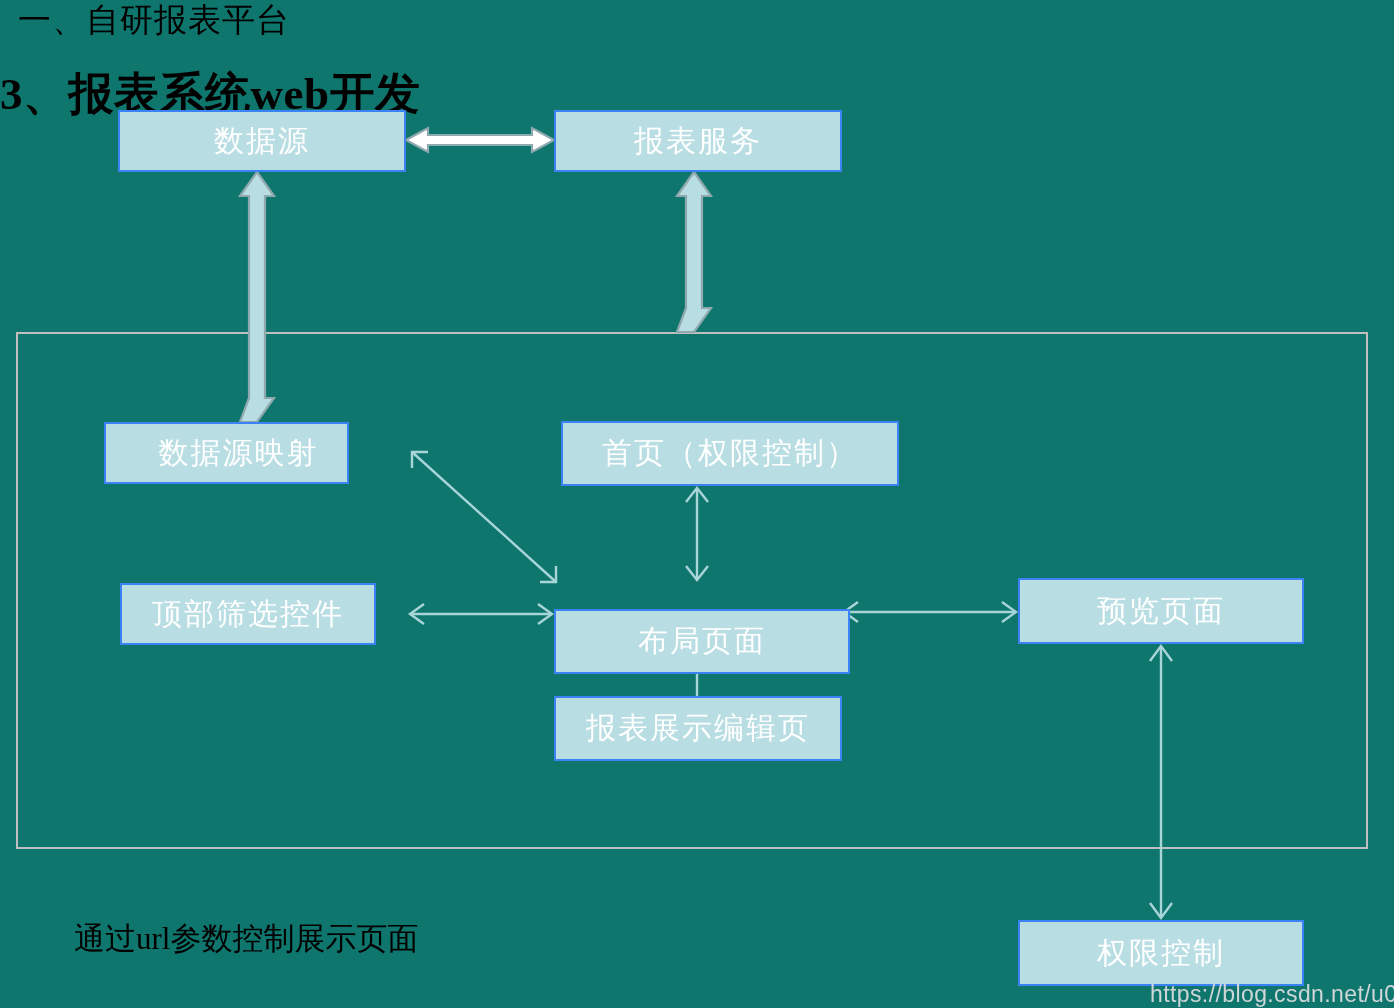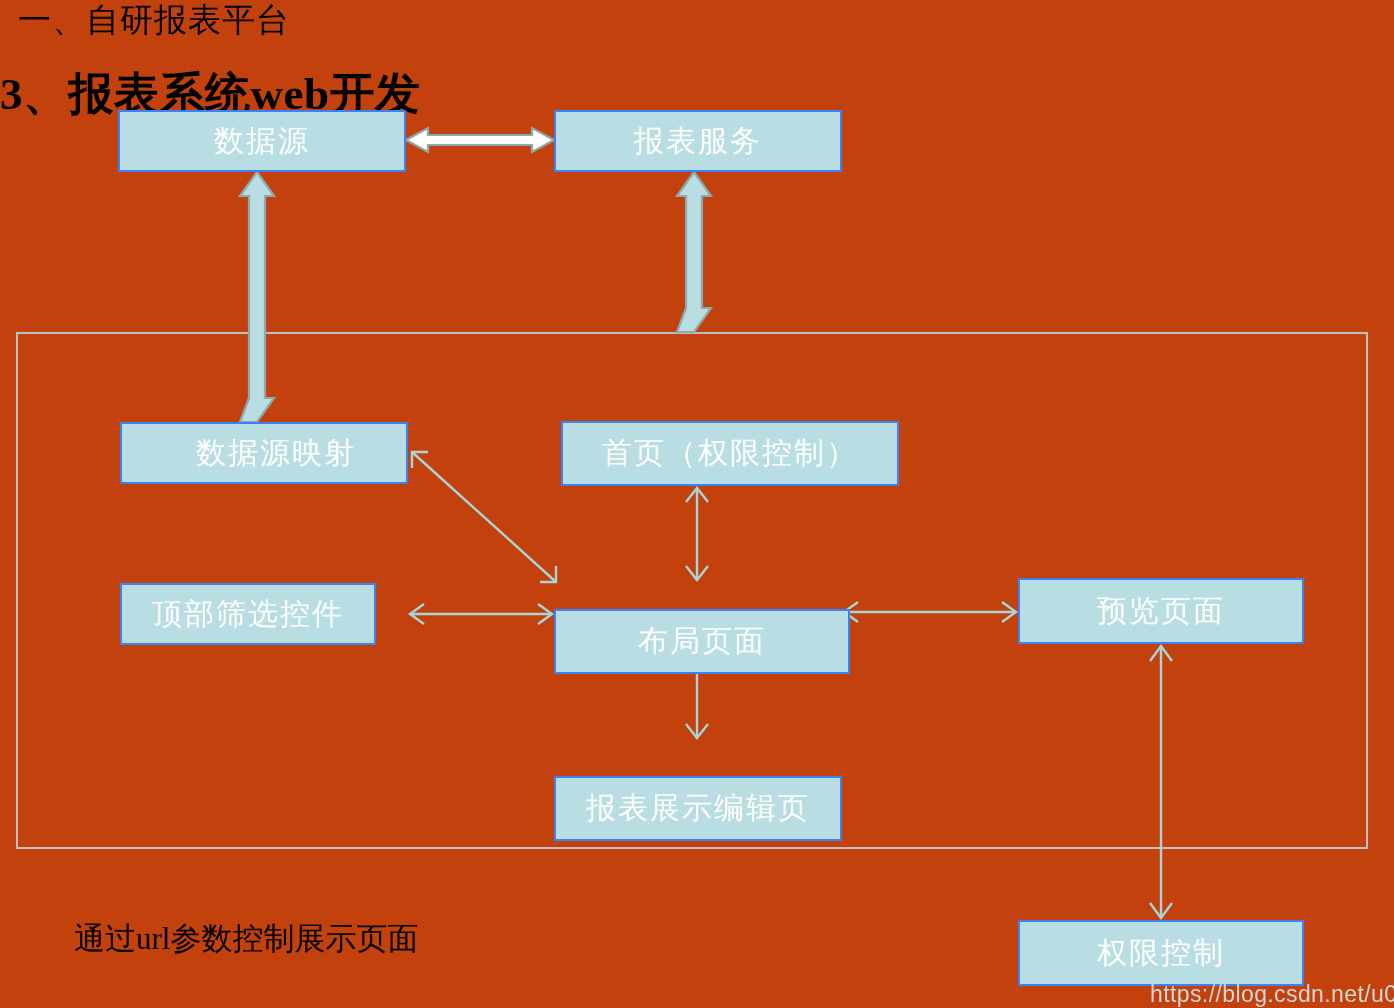--- a/index.html
+++ b/index.html
@@ -7,21 +7,21 @@
     padding: 0;
     background: #ffffff;
   }
   body {
     font-family: "Liberation Serif", "DejaVu Serif", serif;
   }
   #canvas {
     position: relative;
     width: 1394px;
     height: 1008px;
-    background: #c2410c;
+    background: #0f766e;
     overflow: hidden;
   }
 
   
   .heading {
     position: absolute;
     color: #000000;
     white-space: nowrap;
     font-family: "Liberation Serif", "DejaVu Serif", serif;
   }
@@ -71,26 +71,26 @@
     align-items: center;
     justify-content: center;
     font-size: 30px;
     letter-spacing: 2px;
     white-space: nowrap;
     font-family: "Liberation Serif", "DejaVu Serif", serif;
   }
 
   #node-datasource      { left: 118px;  top: 110px; width: 288px; height: 62px; }
   #node-reportservice   { left: 554px;  top: 110px; width: 288px; height: 62px; }
-  #node-datasource-map  { left: 120px;  top: 422px; width: 288px; height: 62px; padding-left: 24px; }
+  #node-datasource-map  { left: 104px;  top: 422px; width: 245px; height: 62px; padding-left: 24px; }
   #node-homepage        { left: 528px;  top: 421px; width: 338px; height: 65px; margin-left: 33px; }
   #node-top-filter      { left: 120px;  top: 583px; width: 256px; height: 62px; }
   #node-layout-page     { left: 554px;  top: 581px; width: 296px; height: 65px; margin-top: 28px; }
   #node-preview-page    { left: 1018px; top: 578px; width: 286px; height: 66px; }
-  #node-report-editor   { left: 554px;  top: 776px; width: 288px; height: 65px; }
+  #node-report-editor   { left: 554px;  top: 696px; width: 288px; height: 65px; }
   #node-formal-page     { left: 1018px; top: 920px; width: 286px; height: 66px; }
 
   
   #arrow-layer {
     position: absolute;
     left: 0;
     top: 0;
     width: 1394px;
     height: 1008px;
     pointer-events: none;

